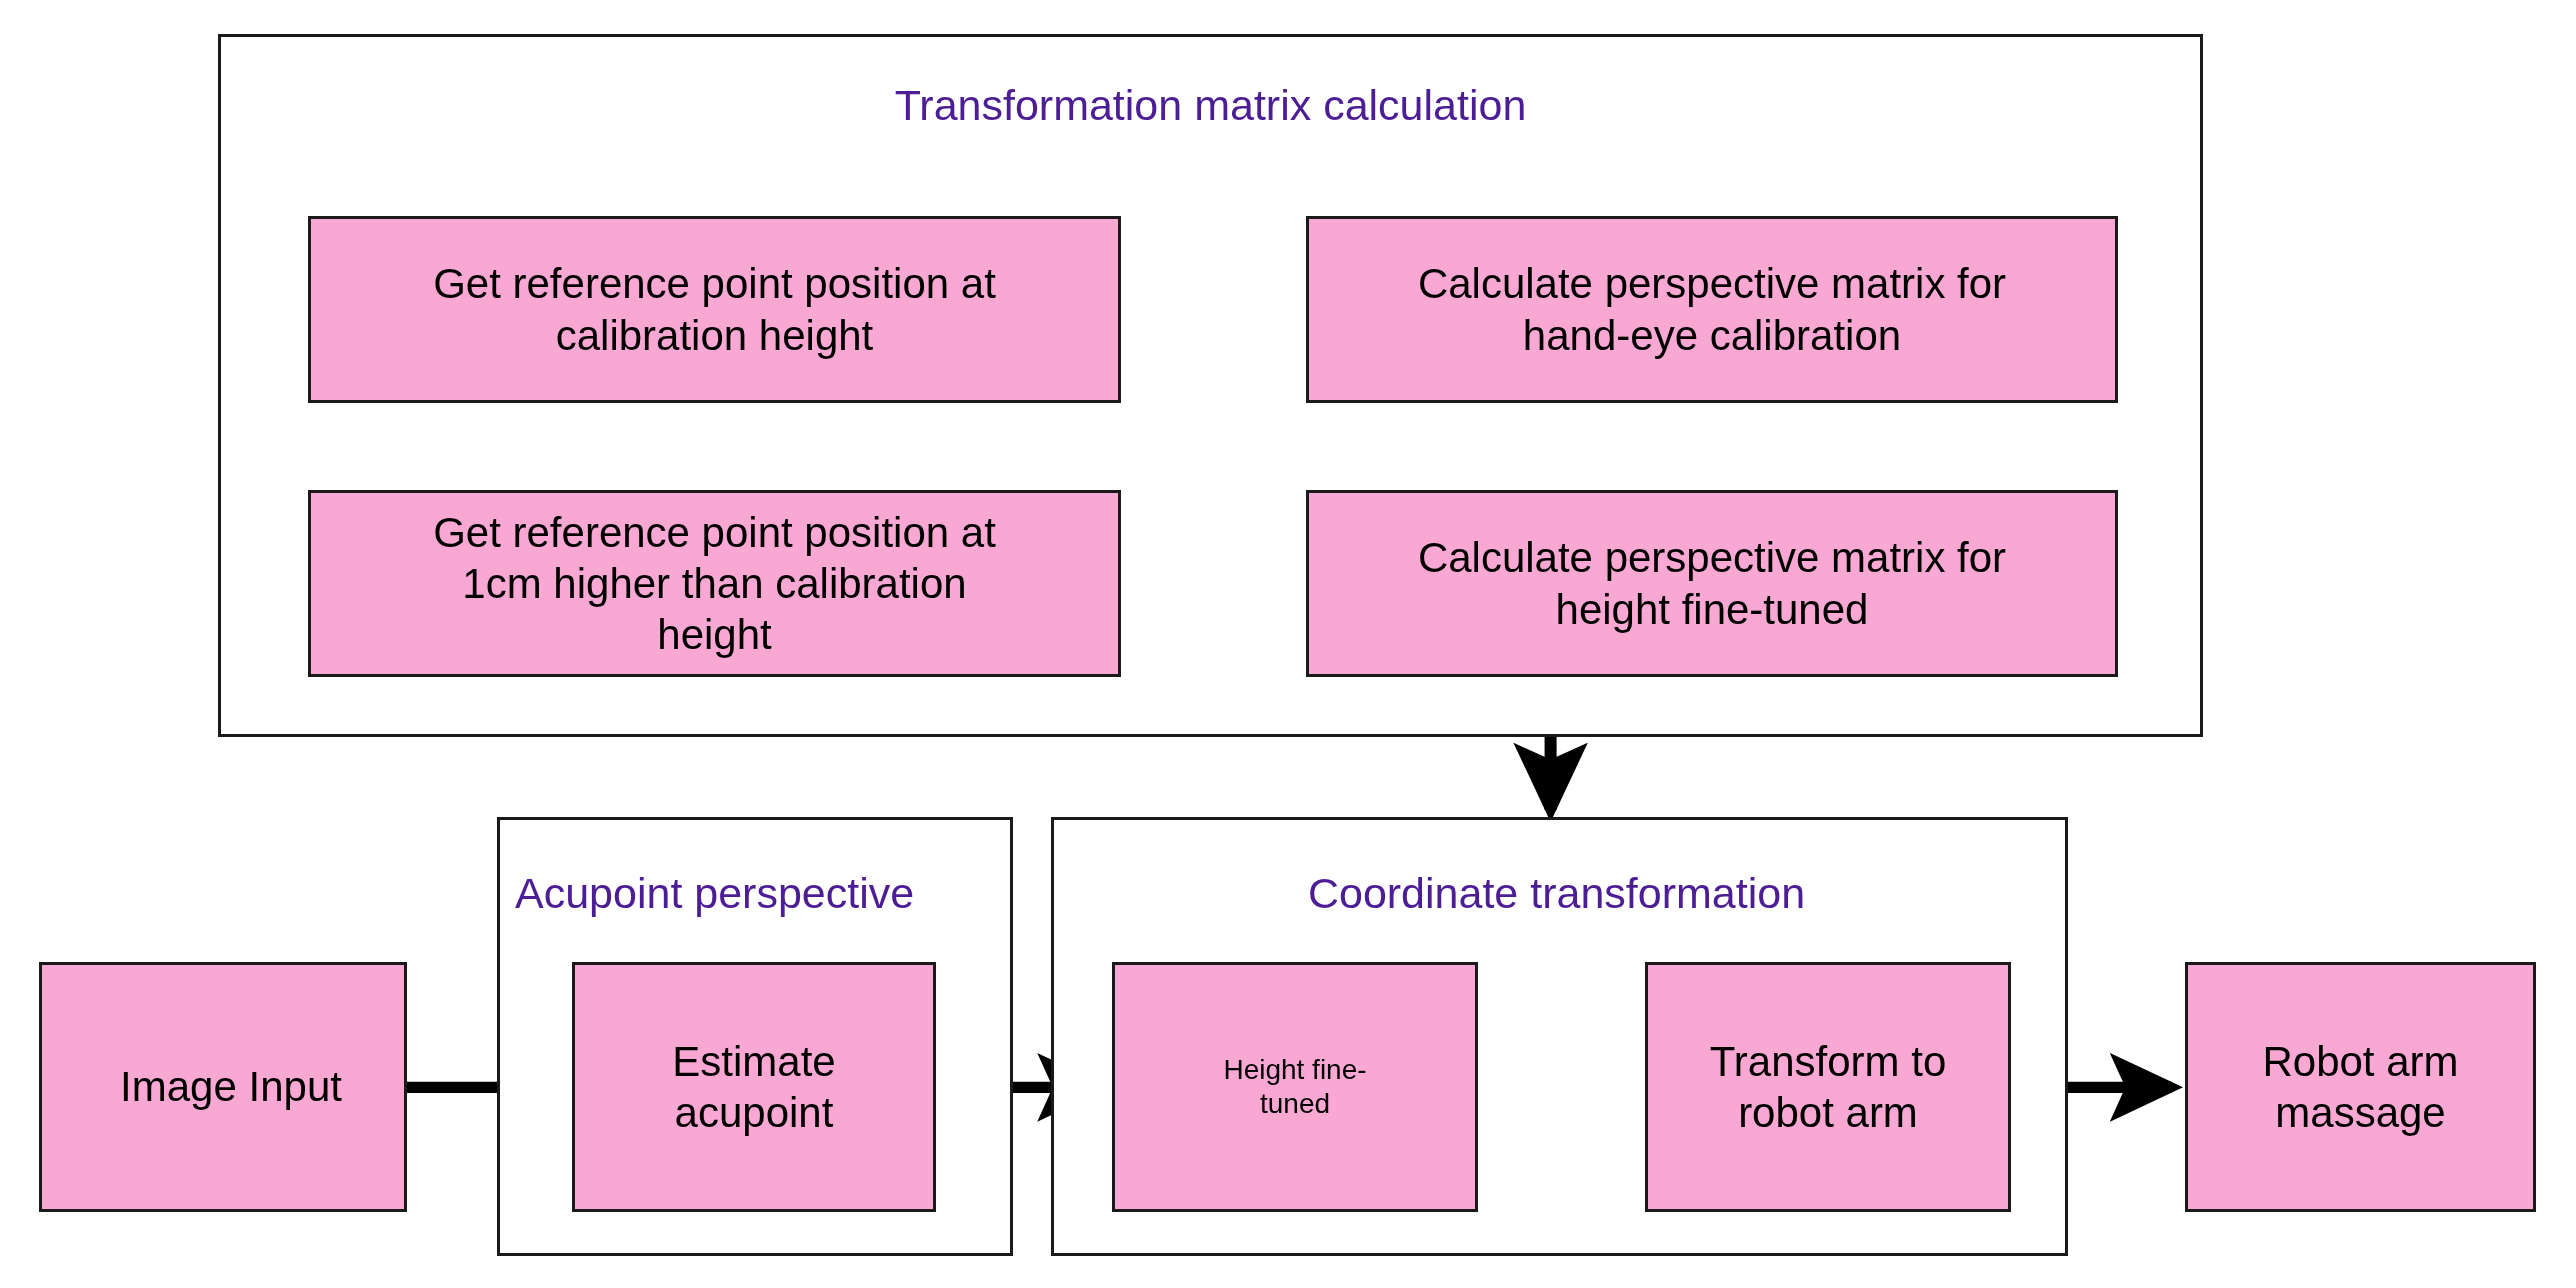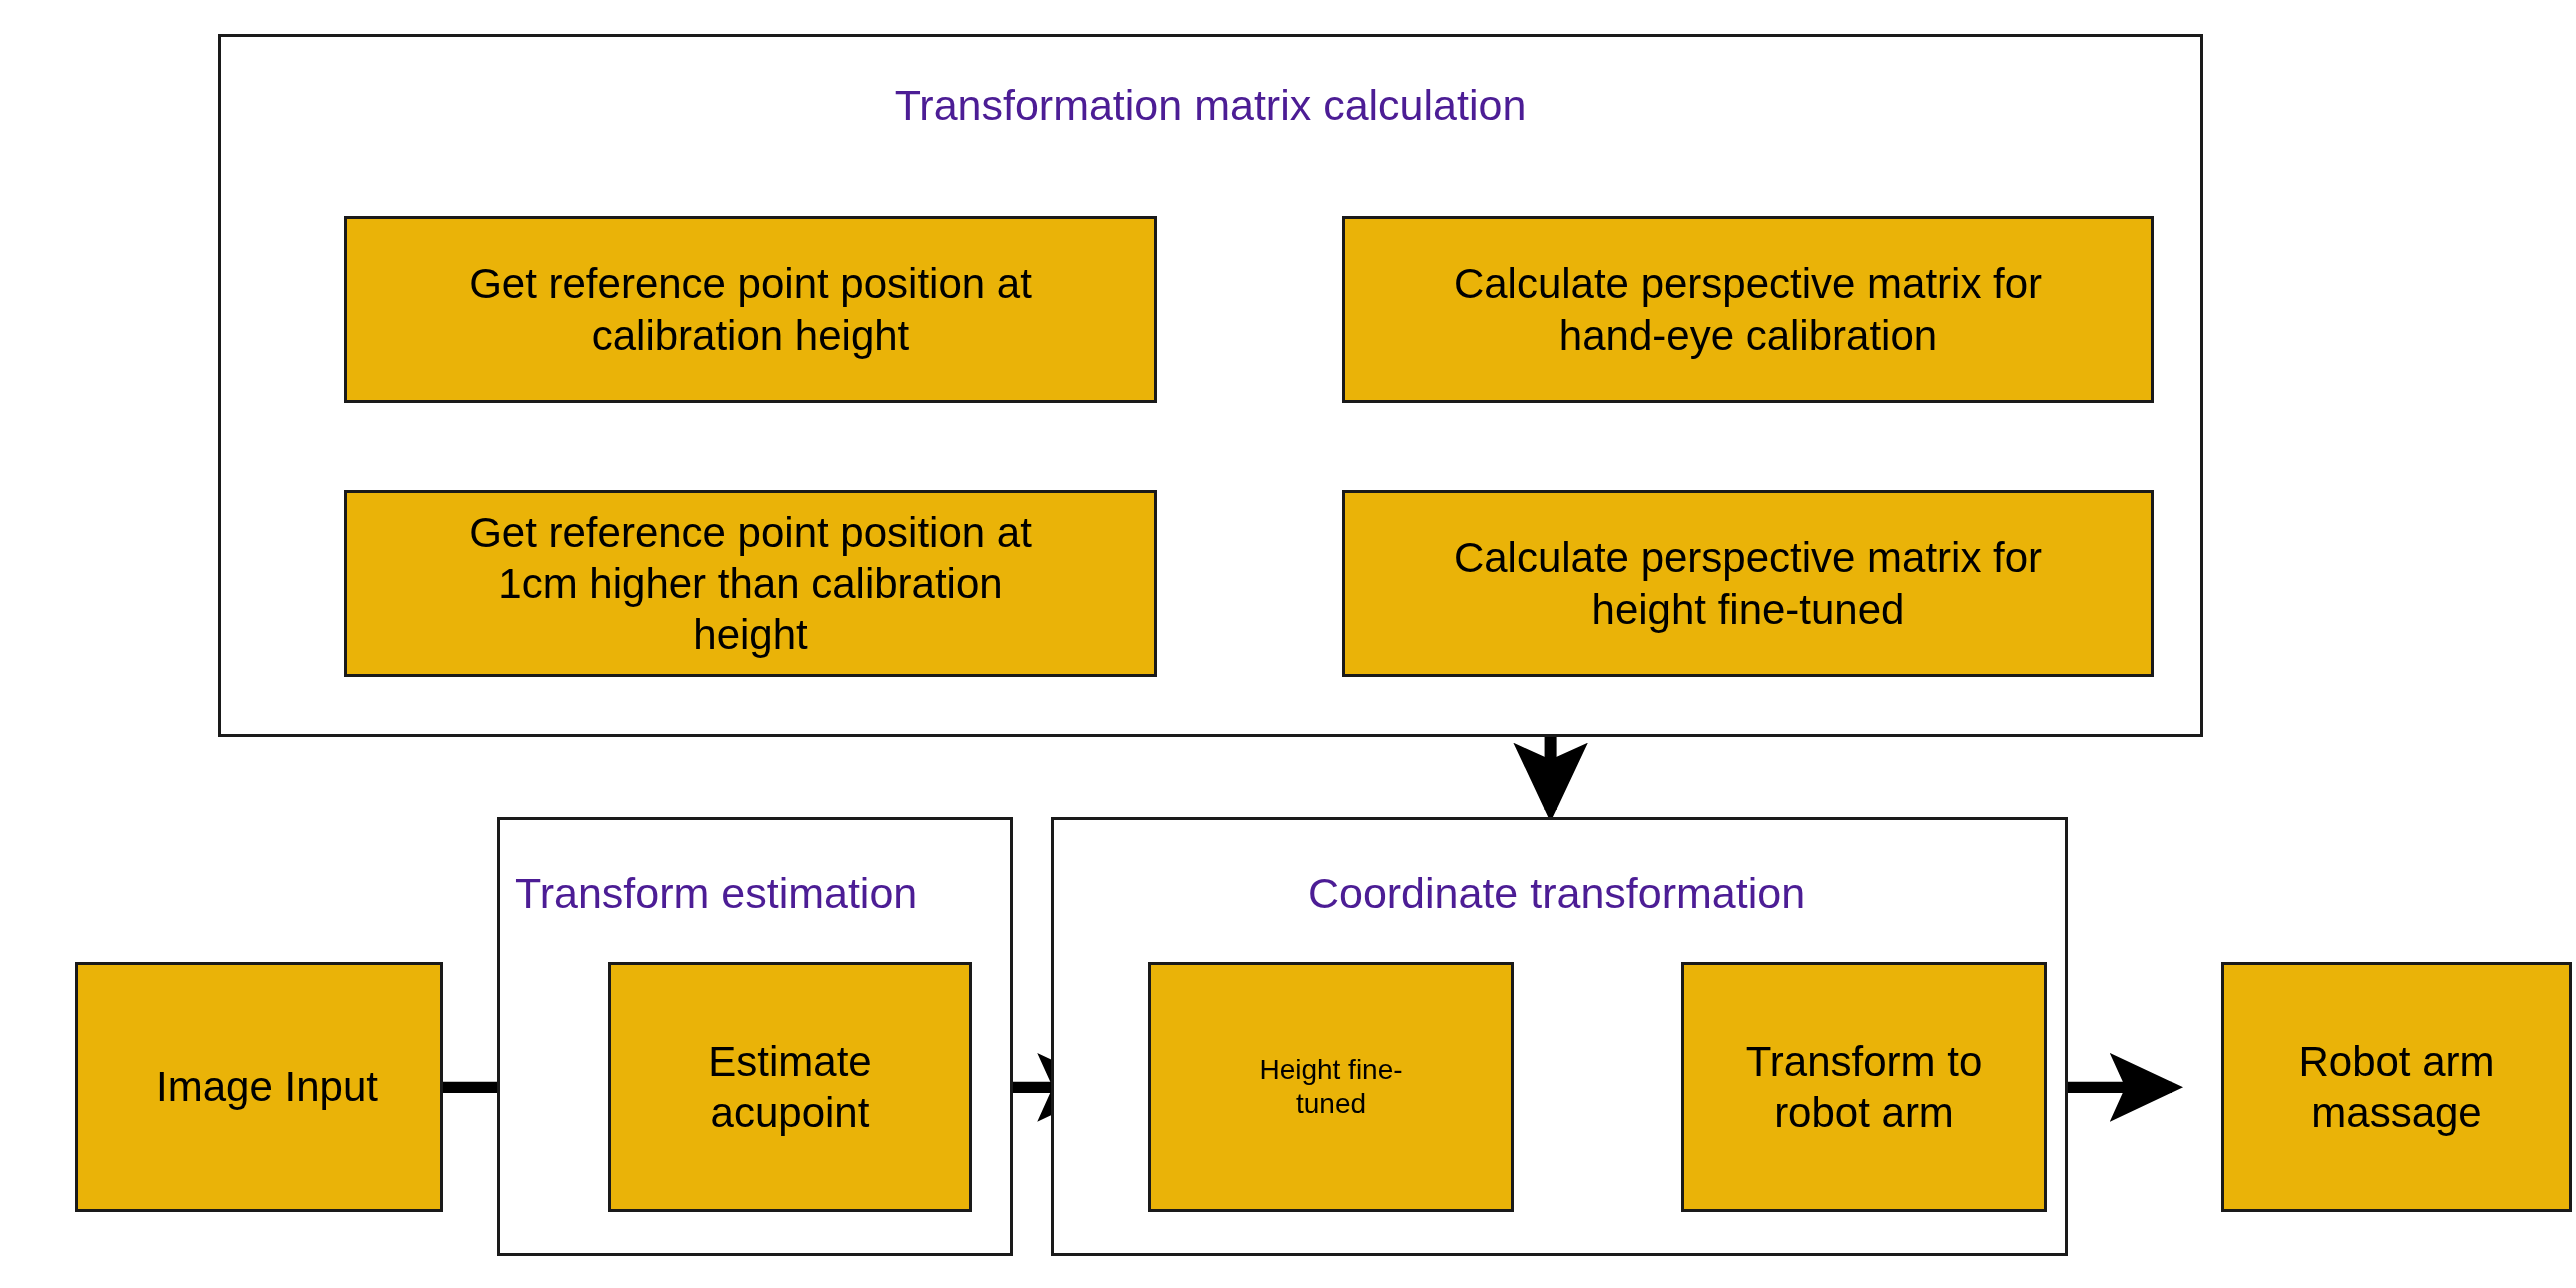--- a/index.html
+++ b/index.html
@@ -15,28 +15,27 @@
     width: 2576px;
     height: 1288px;
     background: #ffffff;
     overflow: hidden;
   }
   
   .box {
     position: absolute;
     box-sizing: border-box;
     border: 3.7px solid #1a1a1a;
-    background: #eab308;
+    background: #f9a8d4;
     display: flex;
     align-items: center;
     justify-content: center;
     text-align: center;
     color: #000000;
     line-height: 1.22;
-    margin-left: 36px;
   }
   .group {
     position: absolute;
     box-sizing: border-box;
     border: 3.7px solid #1a1a1a;
     background: #ffffff;
   }
   .group-title {
     position: absolute;
     text-align: center;
@@ -174,21 +173,21 @@
 1cm higher than calibration
 height</span>
   </div>
 
   <div class="box narrow" id="box-calc-finetuned">
     <span class="label-text">Calculate perspective matrix for
 height fine-tuned</span>
   </div>
 
   <div class="group" id="group-acupoint"></div>
-  <div class="group-title" id="title-acupoint">Transform estimation</div>
+  <div class="group-title" id="title-acupoint">Acupoint perspective</div>
 
   <div class="group" id="group-coordinate"></div>
   <div class="group-title narrow" id="title-coordinate">Coordinate transformation</div>
 
   <div class="box narrow" id="box-image-input">
     <span class="label-text">Image Input</span>
   </div>
 
   <div class="box narrow" id="box-estimate-acupoint">
     <span class="label-text">Estimate

